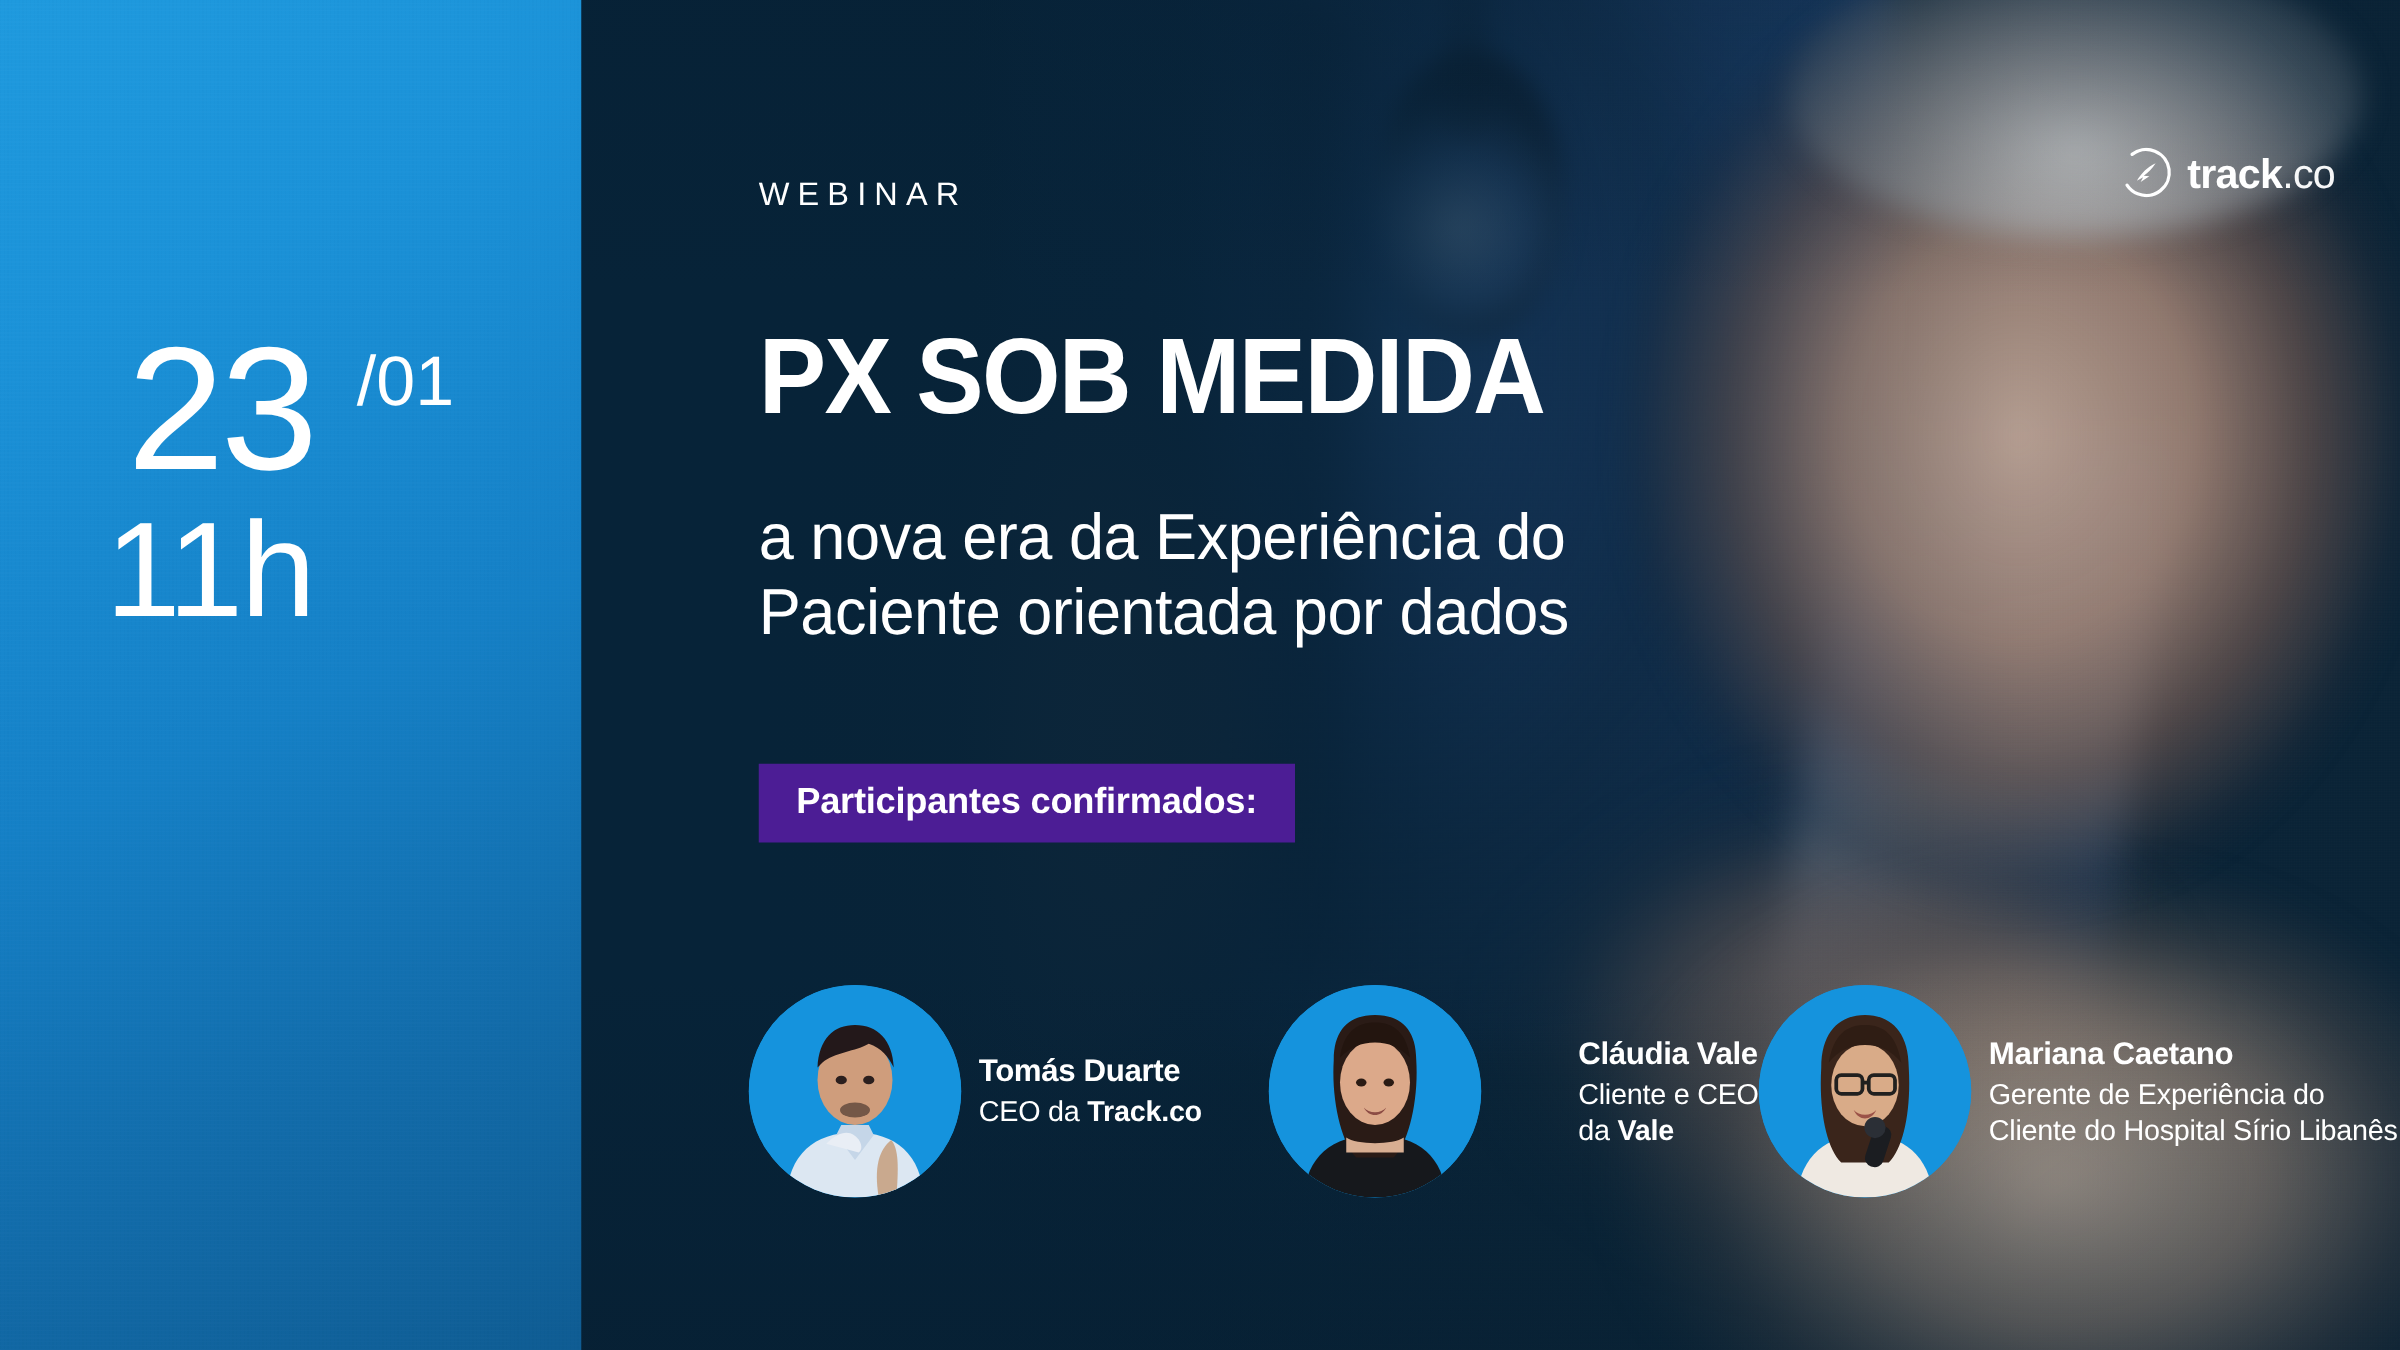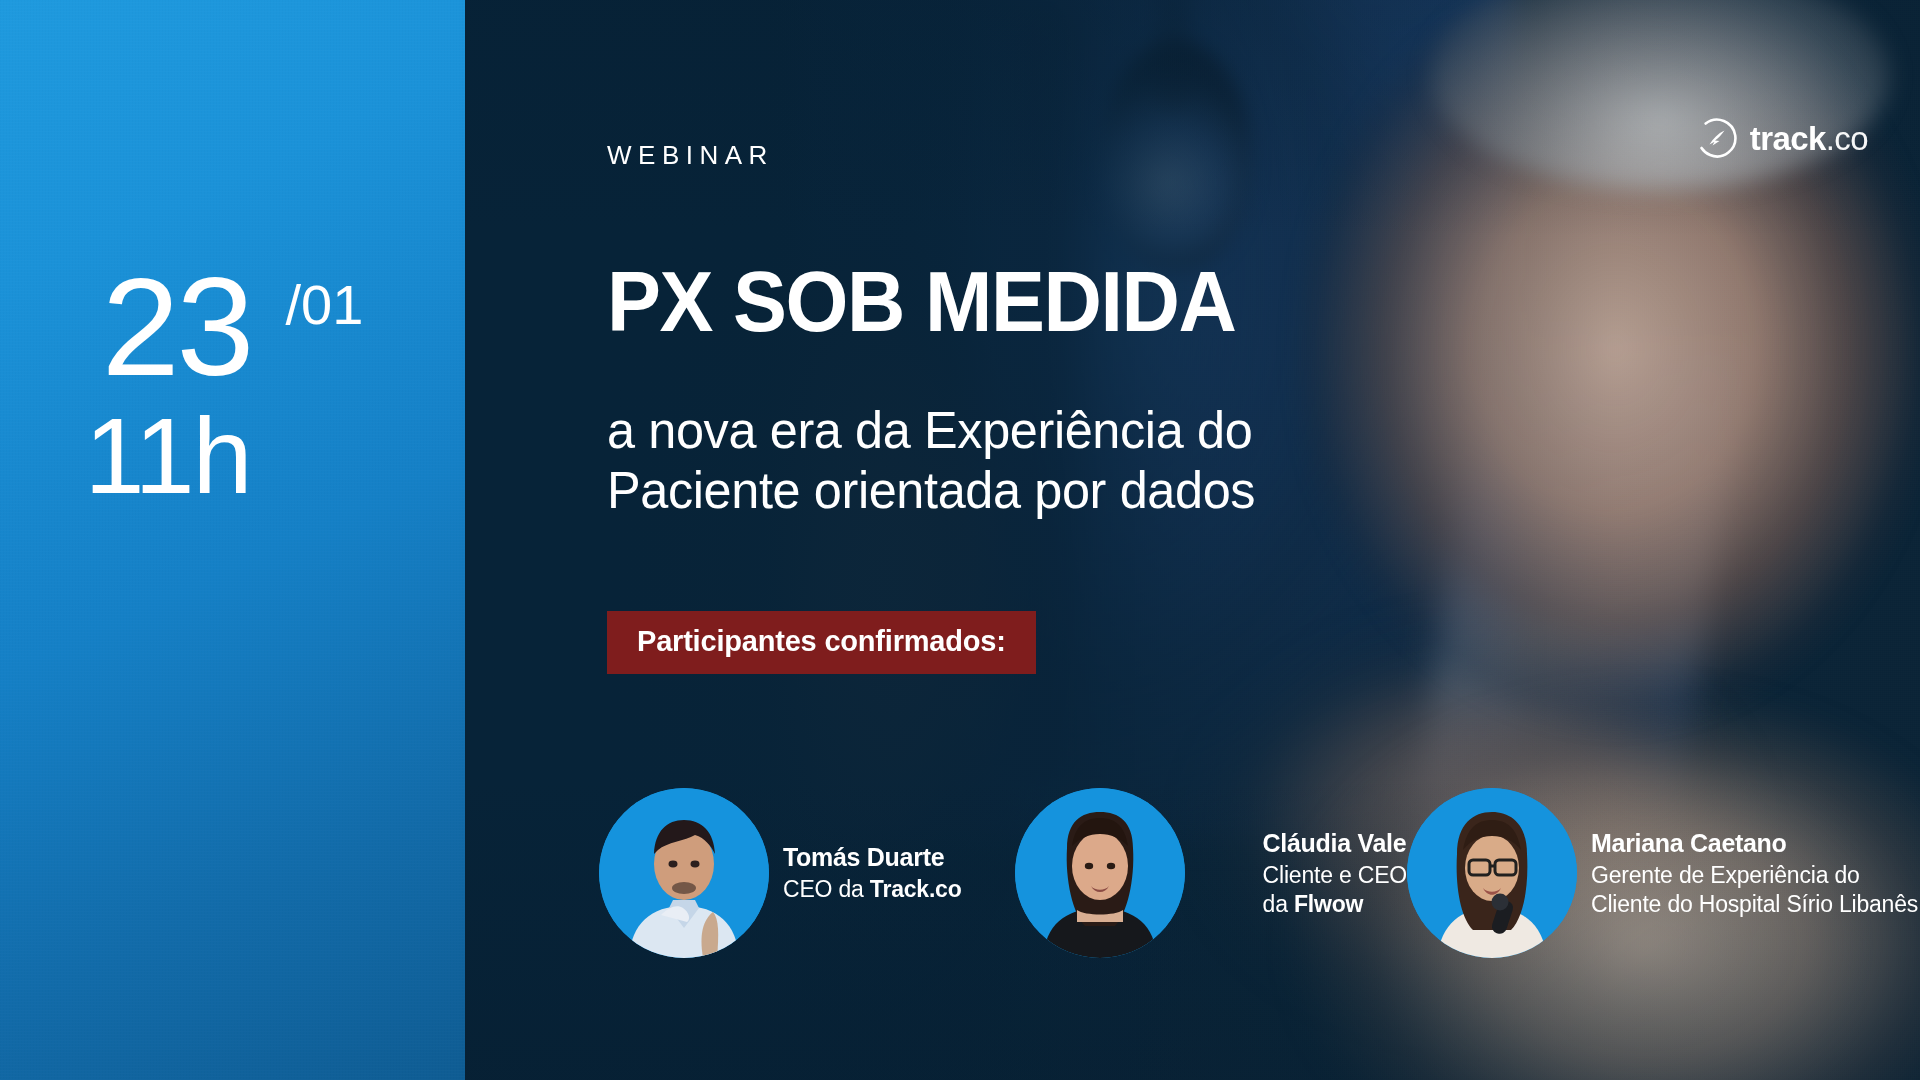--- a/index.html
+++ b/index.html
@@ -291,21 +291,21 @@
     color: #ffffff;
     line-height: 1.16;
     letter-spacing: -0.4px;
     transform: scaleX(0.97);
     transform-origin: left center;
   }
   .badge {
     position: absolute;
     top: 611px;
     left: 0;
-    background: #7f1d1d;
+    background: #4c1d95;
     color: #ffffff;
     font-size: 29px;
     font-weight: 700;
     padding: 14px 30px 16px 30px;
     letter-spacing: -0.2px;
     display: inline-block;
   }
 
   
   .speakers {
@@ -460,21 +460,21 @@
             <ellipse cx="74" cy="78" rx="4.2" ry="3.2" fill="#2a1b14"></ellipse>
             <ellipse cx="96" cy="78" rx="4.2" ry="3.2" fill="#2a1b14"></ellipse>
             <path d="M76 98 C80 103 90 103 94 98 C90 106 80 106 76 98 Z" fill="#8c4c44"></path>
             <path d="M62 122 C70 128 100 128 108 122 L108 134 L62 134 Z" fill="#d8ae92"></path>
           </svg>
         </div>
         <div class="speaker-info">
           <div class="speaker-name">Cláudia Vale</div>
           <div class="speaker-role">
             <span class="ln">Cliente e CEO</span>
-            <span class="ln"><span>da </span><b>Flwow</b></span>
+            <span class="ln"><span>da </span><b>Vale</b></span>
           </div>
         </div>
       </div>
 
       <div class="speaker speaker-3">
         <div class="avatar">
           <svg viewBox="0 0 170 170">
             <circle cx="85" cy="85" r="85" fill="#1593dd"></circle>
             <path d="M30 170 C34 136 54 120 85 120 C116 120 136 136 140 170 Z" fill="#efe9e2"></path>
             <path d="M50 66 C50 36 66 24 85 24 C104 24 120 36 120 66 C122 100 116 130 104 142 L66 142 C54 130 48 100 50 66 Z" fill="#3a251b"></path>

